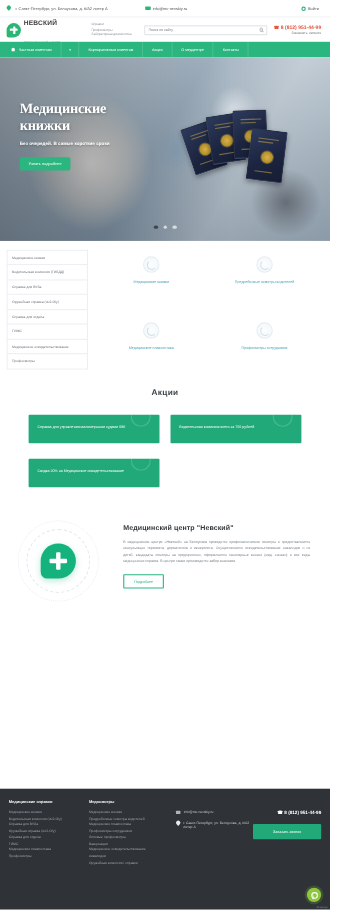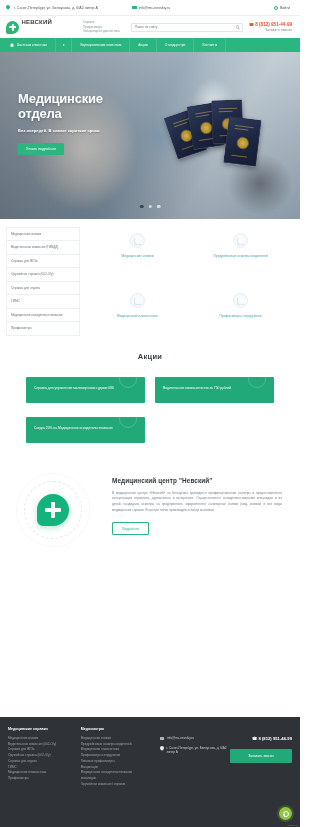--- a/index.html
+++ b/index.html
@@ -95,21 +95,21 @@
       radial-gradient(ellipse 78px 86px at 82px 96px, rgba(243,236,228,.95) 0%, rgba(226,217,206,.6) 42%, rgba(200,205,212,0) 72%),
       radial-gradient(ellipse 30px 34px at 213px 50px, rgba(235,240,245,.85) 0%, rgba(190,205,218,0) 70%),
       radial-gradient(ellipse 46px 44px at 260px 132px, rgba(60,62,68,.55) 0%, rgba(90,95,105,0) 70%),
       radial-gradient(ellipse 24px 30px at 160px 85px, rgba(120,160,190,.35) 0%, rgba(150,180,200,0) 70%),
       linear-gradient(180deg, rgba(255,255,255,.12), rgba(40,55,70,.22));
   }
   .hero-overlay { position:absolute; inset:0; background:linear-gradient(90deg, rgba(22,34,46,.42) 0%, rgba(22,34,46,.18) 45%, rgba(22,34,46,.05) 70%); }
   .hero-inner { position: relative; padding: 40px 0 0 18px; width: 150px; }
   .hero-title {
     font-size: 13px; font-weight: 700; color: #fff; line-height: 1.12;
-    text-shadow: 0 1px 3px rgba(0,0,0,.3); letter-spacing: -.2px;
+    text-shadow: 0 1px 3px rgba(0,0,0,.3); letter-spacing: -.2px; font-family: Liberation Serif, serif;
   }
   .hero-sub {
     margin-top: 7px; font-size: 4.2px; font-weight: 700; color: #fff;
     line-height: 1.5; width: 96px; text-shadow: 0 1px 2px rgba(0,0,0,.3);
   }
   .hero-btn {
     margin-top: 9px; display: inline-block; background: #2bb57f; color: #fff;
     font-size: 3.6px; padding: 4px 8px; border-radius: 1.5px; border:none;
     font-family: "Liberation Sans", sans-serif; cursor:pointer;
   }
@@ -314,21 +314,21 @@
       <div class="bk bk4">
           <div class="ln a"></div>
           <div class="ln b"></div>
           <div class="crest"></div>
           <div class="ln c"></div>
         </div>
     </div>
     <div class="hero-inner">
       <div class="hero-title">
         <span>Медицинские</span><br>
-        <span>отдела</span>
+        <span>книжки</span>
       </div>
       <div class="hero-sub">Без очередей. В самые короткие сроки</div>
       <button class="hero-btn">Узнать подробнее</button>
     </div>
     <div class="dots">
       <span class="dot on"></span>
       <span class="dot"></span>
       <span class="dot"></span>
     </div>
   </div>

